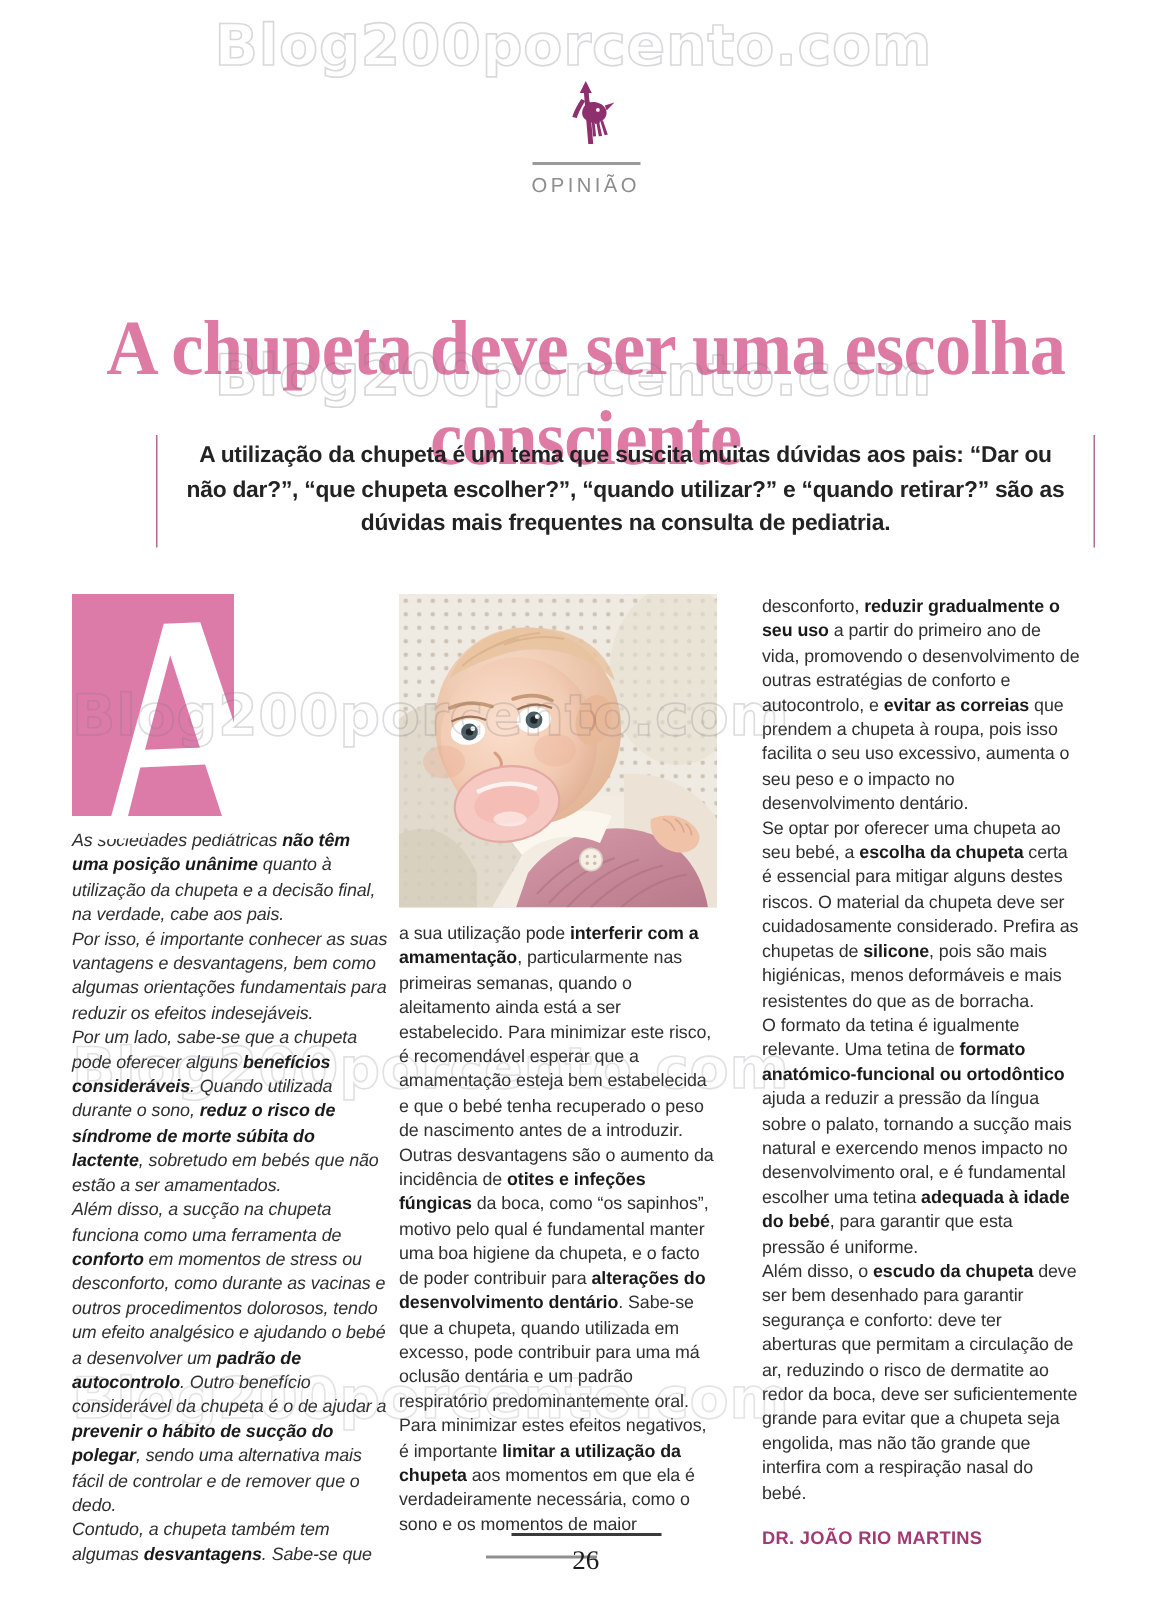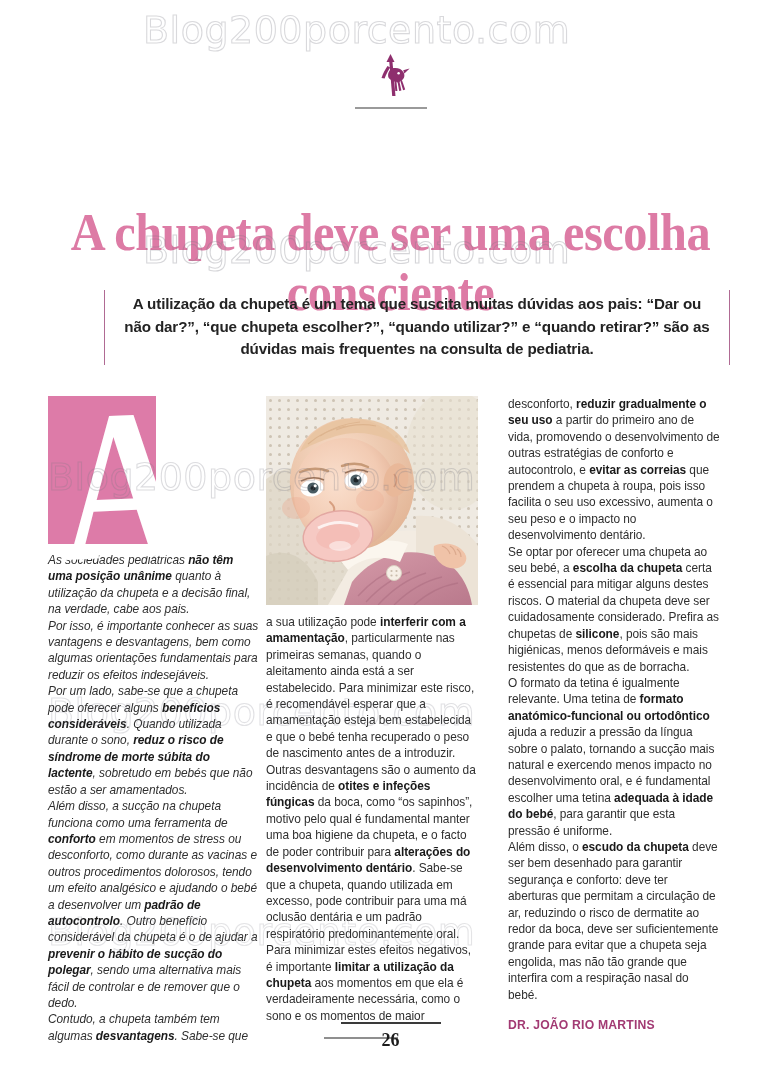--- a/index.html
+++ b/index.html
@@ -26,21 +26,21 @@
   
   .watermark-layer {
     position: absolute;
     inset: 0;
     z-index: 40;
     pointer-events: none;
   }
   .wm {
     position: absolute;
     font-family: "DejaVu Sans", sans-serif;
-    font-weight: 400;
+    font-weight: 700;
     white-space: nowrap;
     color: transparent;
     -webkit-text-stroke: 1.1px rgba(120,120,130,0.28);
     letter-spacing: 0.5px;
   }
   .wm-1 { left: 143px; top: 8px;   font-size: 38px; }
   .wm-2 { left: 143px; top: 228px; font-size: 38px; -webkit-text-stroke-color: rgba(120,120,130,0.30); }
   .wm-3 { left: 48px;  top: 455px; font-size: 38px; -webkit-text-stroke-color: rgba(120,120,130,0.26); }
   .wm-4 { left: 48px;  top: 690px; font-size: 38px; -webkit-text-stroke-color: rgba(120,120,130,0.22); }
   .wm-5 { left: 48px;  top: 910px; font-size: 38px; -webkit-text-stroke-color: rgba(120,120,130,0.20); }
@@ -204,21 +204,21 @@
     z-index: 10;
   }
   .footer-rule {
     width: 100px;
     height: 1.6px;
     background: #3a3a3a;
     margin: 0 auto 6px;
   }
   .page-number {
     font-family: "Liberation Serif", serif;
-    font-weight: 700;
+    font-weight: 400;
     font-size: 18px;
     color: #1c1c1c;
   }
 </style>
 </head>
 <body>
 
 <div class="page">
 
   <div class="masthead">
@@ -232,20 +232,21 @@
           <path d="M22 16.5 C26.5 15.2 31.5 16.6 33.6 20.4 C35.4 23.6 34 27.4 30.6 28.9 C26.8 30.6 21.8 29.6 19.2 26.6 C17 24 18.2 18.6 22 16.5 Z"></path>
           <path d="M33.2 18.3 L39.6 16.4 L34.4 21.6 Z"></path>
           <circle cx="28.6" cy="21.3" r="1.25" fill="#ffffff"></circle>
           <path d="M29.2 28.4 L31.4 38.6 L29.2 38.9 L27.4 28.9 Z"></path>
           <path d="M31.9 28.1 L35.2 37.6 L33.1 38.2 L30.2 28.6 Z"></path>
           <path d="M26.3 28.6 L27.4 38.9 L25.3 39 L24.5 28.8 Z"></path>
         </g>
       </svg>
     </span>
     <div class="section-rule"></div>
+    <div class="section-name">OPINIÃO</div>
   </div>
 
   <h1 class="headline">A chupeta deve ser uma escolha consciente</h1>
 
   <div class="lead-wrap">
     <div class="lead-text">A utilização da chupeta é um tema que suscita muitas dúvidas aos pais: “Dar ou não dar?”, “que chupeta escolher?”, “quando utilizar?” e “quando retirar?” são as dúvidas mais frequentes na consulta de pediatria.</div>
   </div>
 
   <div class="columns">
 

